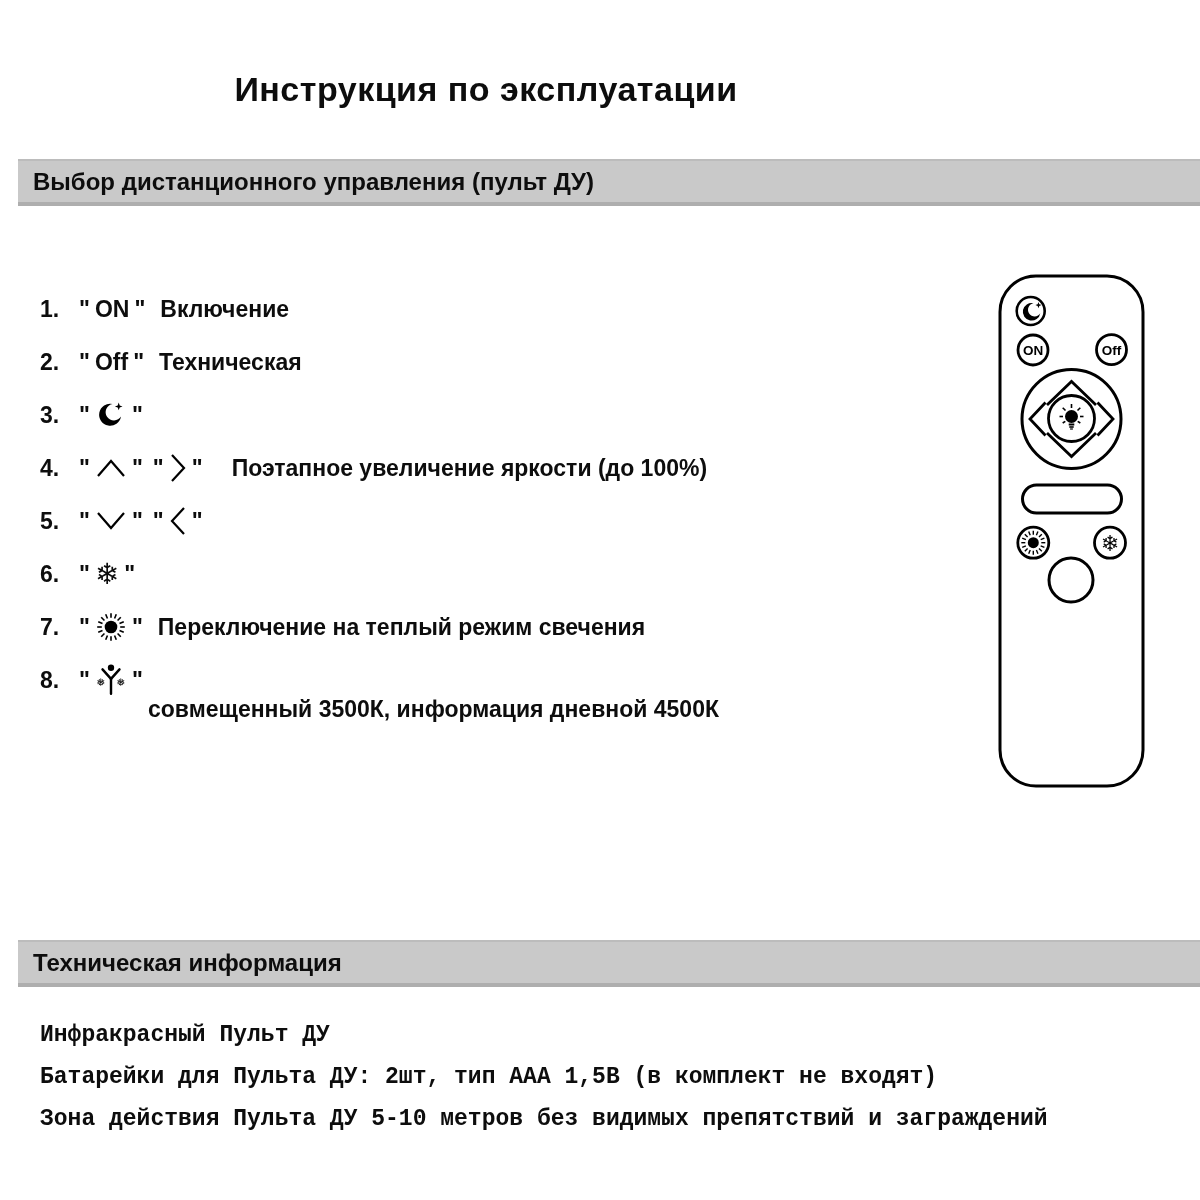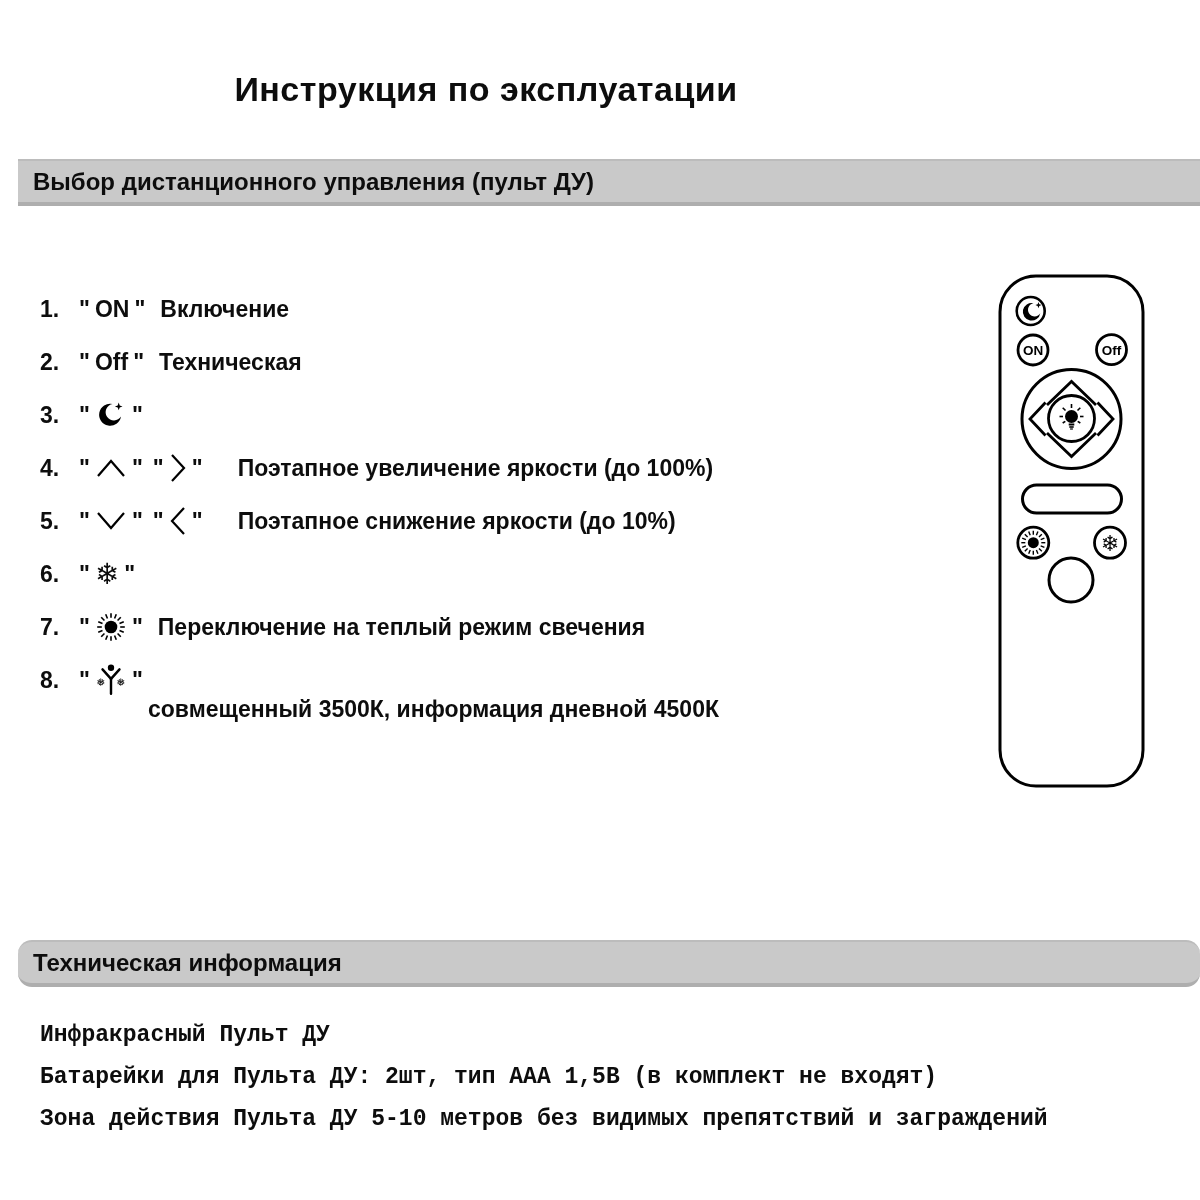--- a/index.html
+++ b/index.html
@@ -11,29 +11,29 @@
   .page-title {
     position:absolute; top:70px; left:0; width:972px; text-align:center;
     font-size:34px; letter-spacing:0.5px;
   }
   .section-bar {
     position:absolute; left:18px; right:0; height:41px;
     background:#c9c9c9; border-top:2px solid #bcbcbc; border-bottom:4px solid #aeaeae;
     display:flex; align-items:center; padding-left:15px; font-size:24px;
   }
   .bar-remote { top:159px; }
-  .bar-tech  { top:940px;border-radius:14px; }
+  .bar-tech  { top:940px; }
 
   .feature-list { position:absolute; left:40px; top:296px; font-size:23px; }
   .row { display:flex; align-items:center; height:26px; margin-bottom:27px; white-space:nowrap; }
   .row-cont { margin-top:-24px; padding-left:108px; height:26px; margin-bottom:27px; white-space:nowrap; }
   .num { width:34px; }
   .q { margin:0 5px; }
   .desc { margin-left:10px;text-align:center; }
-  .desc-far { margin-left:30px; }
+  .desc-far { margin-left:24px; }
   .glyph-icon { display:inline-flex; align-items:center; justify-content:center; }
   .snow-glyph { font-family:"DejaVu Sans", sans-serif; font-size:29px; line-height:26px; }
   svg.inline-ic { display:block; }
 
   .tech-block { position:absolute; left:40px; top:1022px; font-size:23px;font-family:Liberation Mono, monospace; }
   .tech-line { height:26px; margin-bottom:16px; white-space:nowrap; }
 
   .remote-wrap { position:absolute; left:990px; top:270px; width:164px; height:528px; }
   .remote-wrap svg { display:block; }
   .sr { stroke:#000; fill:none; }
@@ -148,21 +148,20 @@
         </svg>
     </span>
     <span class="q">"</span>
     <span class="q">"</span>
     <span class="glyph-icon">
       <svg class="inline-ic" width="18" height="32" viewBox="0 0 18 32">
           <polyline points="15,3 3,16 15,29" fill="none" stroke="#000" stroke-width="2.2"></polyline>
         </svg>
     </span>
     <span class="q">"</span>
-    <span class="desc desc-far">Поэтапное снижение яркости (до 10%)</span>
   </div>
 
   <div class="row">
     <span class="num">6.</span>
     <span class="q">"</span>
     <span class="glyph-icon snow-glyph">❄</span>
     <span class="q">"</span>
   </div>
 
   <div class="row">

